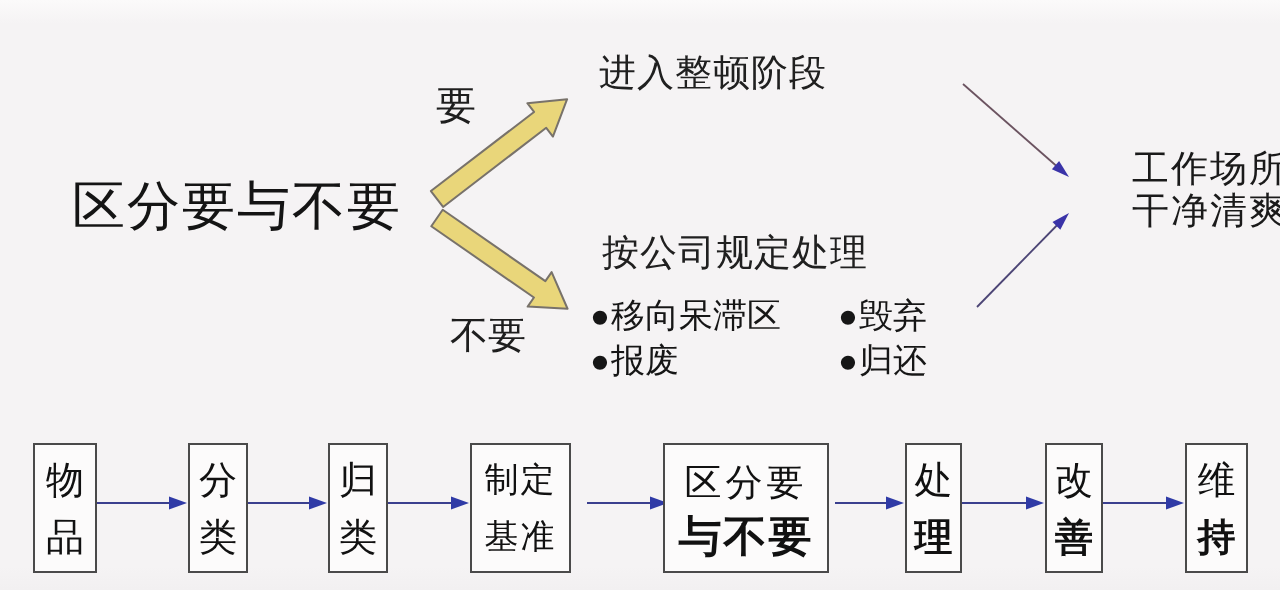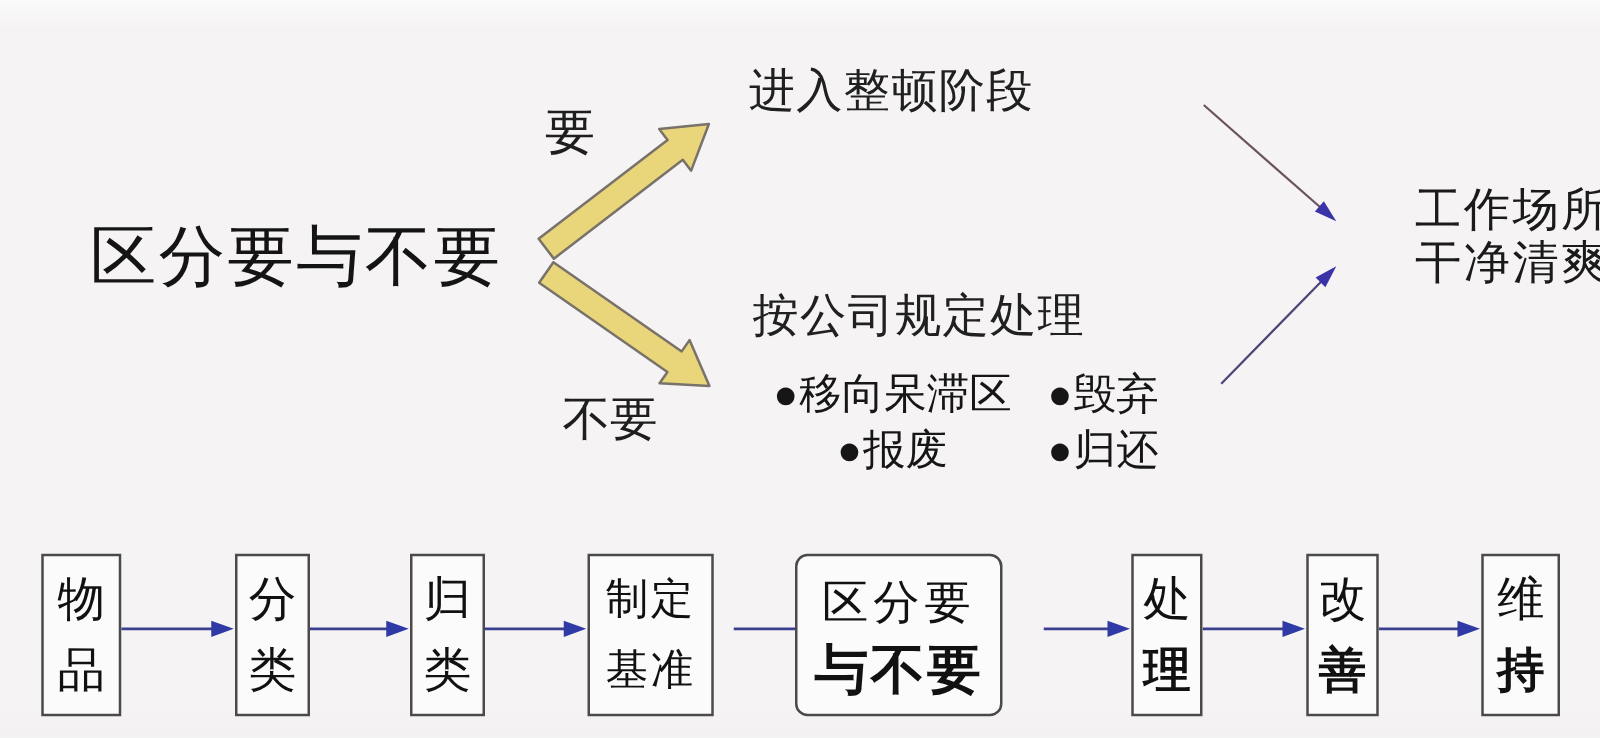--- a/index.html
+++ b/index.html
@@ -41,21 +41,21 @@
   .no-result {
     position: absolute; left: 602px; top: 228px;
     font-size: 37px; letter-spacing: 1px; color: #202020; white-space: nowrap;
   }
   .bullets {
     position: absolute; left: 590px; top: 296px;
     display: grid;
     grid-template-columns: 248px auto;
     row-gap: 5px;
     font-size: 34px; line-height: 40px;
-    color: #161616; white-space: nowrap; text-align: center;
+    color: #161616; white-space: nowrap;
   }
   .bullet-item .dot { font-size: 33px; margin-right: 1px; }
   .outcome {
     position: absolute; left: 1104px; top: 148px;
     font-size: 37px; line-height: 42px; letter-spacing: 2px;
     color: #1a1a1a; white-space: nowrap; margin-left: 28px;
   }
   
   .yellow-arrow { stroke: #78726a; stroke-width: 2px; stroke-linejoin: round; }
   .thin-line-a { stroke: #6b5360; stroke-width: 1.8px; fill: none; }
@@ -72,21 +72,21 @@
     padding: 13px 2px 12px 2px;
     text-align: center;
     color: #111;
   }
   .fbox span { display: block; white-space: nowrap; }
   .fbox .l1, .fbox .l2 { font-size: 38px; line-height: 44px; }
   .b1 { left: 33px;  width: 64px; }
   .b2 { left: 188px; width: 60px; }
   .b3 { left: 328px; width: 60px; }
   .b4 { left: 470px; width: 101px; }
-  .b5 { left: 636px; width: 166px; padding-top: 16px; border-radius: 10px; }
+  .b5 { left: 663px; width: 166px; padding-top: 16px; }
   .b6 { left: 905px; width: 57px; }
   .b7 { left: 1045px; width: 58px; }
   .b8 { left: 1185px; width: 63px; }
   .b4 .l1, .b4 .l2 { font-size: 34px; letter-spacing: 2px; }
   .b5 .l1 { font-size: 37px; letter-spacing: 4px; }
   .b5 .l2 { font-size: 43px; font-weight: bold; letter-spacing: 2px; }
   .b6 .l2, .b7 .l2, .b8 .l2 { font-weight: bold; }
 </style>
 </head>
 <body>

